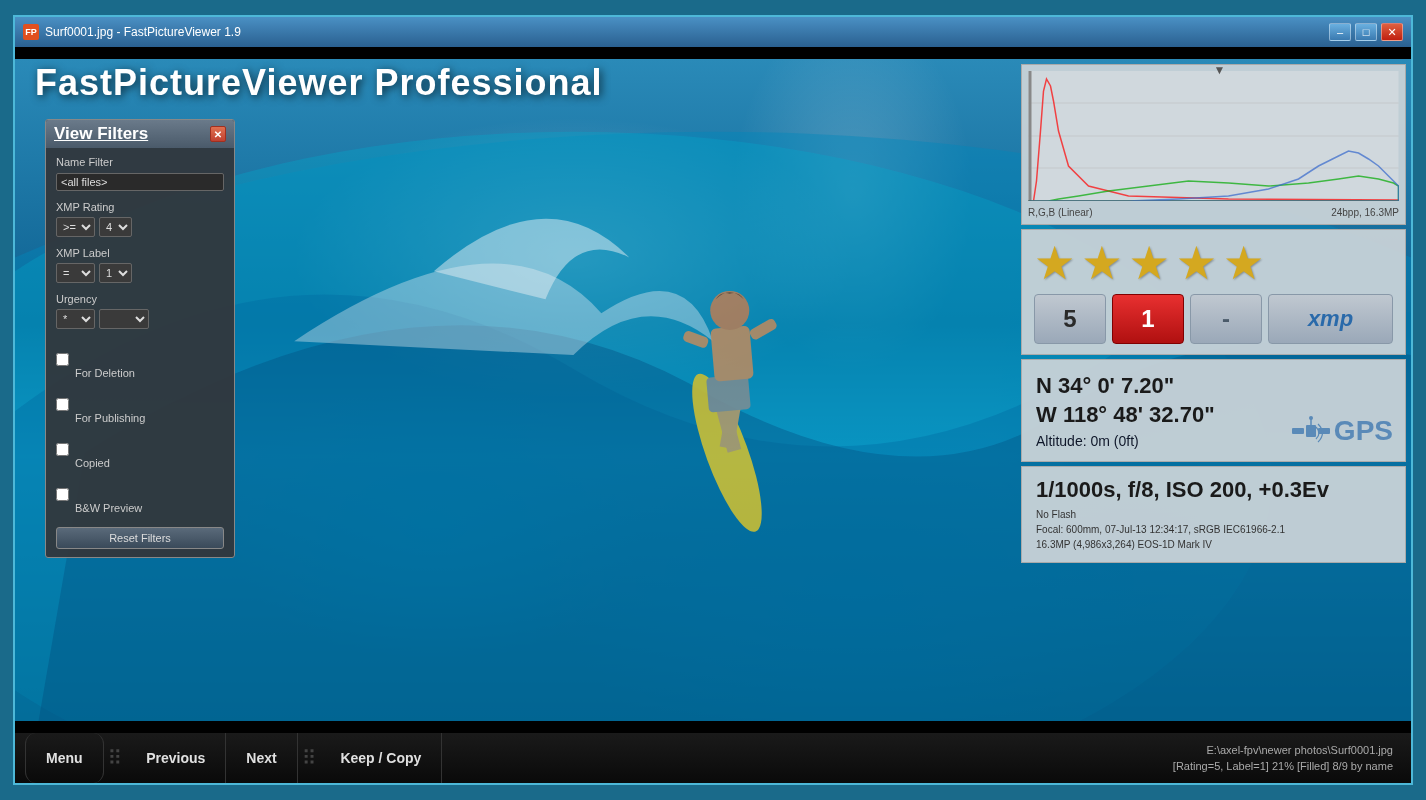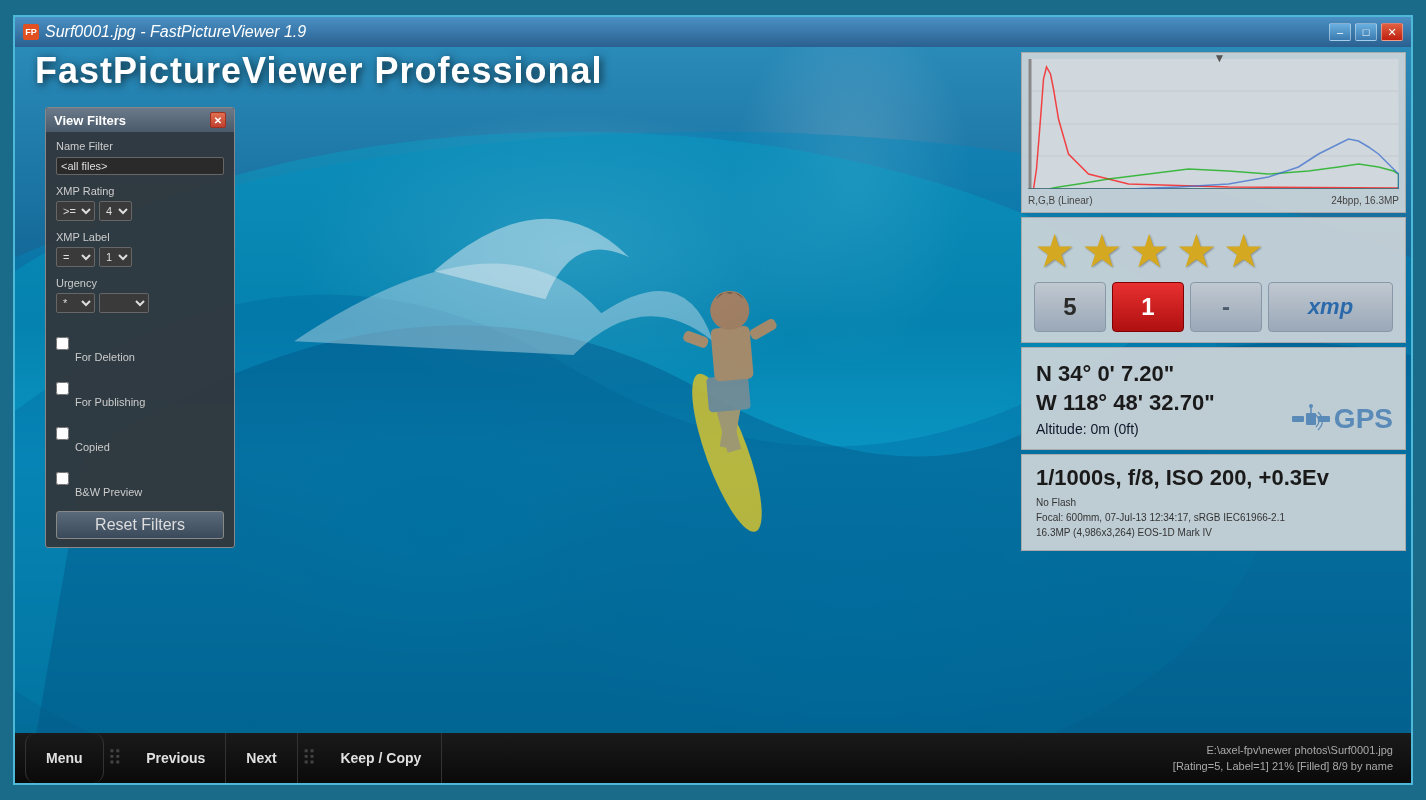--- a/index.html
+++ b/index.html
@@ -12,42 +12,42 @@
     }
     .window {
       width: 1400px;
       height: 770px;
       margin: 15px auto;
       border: 2px solid #4db8d8;
       background: #000;
       position: relative;
       display: flex;
       flex-direction: column;
+      gap: 12px;
     }
     .title-bar {
       background: linear-gradient(to bottom, #4a90c4, #2a6090);
       height: 30px;
       display: flex;
       align-items: center;
       padding: 0 8px;
       flex-shrink: 0;
     }
     .title-bar-icon {
       width: 16px; height: 16px;
       background: #e05020;
       border-radius: 2px;
       margin-right: 6px;
       display: flex; align-items: center; justify-content: center;
       font-size: 10px; color: white; font-weight: bold;
     }
     .title-bar-text {
       color: white;
-      font-size: 16px;
+      font-size: 12px;
       flex: 1;
-      font-style: italic;
     }
     .title-bar-buttons {
       display: flex; gap: 4px;
     }
     .tb-btn {
       width: 22px; height: 18px;
       border: 1px solid rgba(255,255,255,0.4);
       background: linear-gradient(to bottom, #6ab0e0, #3a7ab0);
       cursor: pointer;
       display: flex; align-items: center; justify-content: center;
@@ -105,22 +105,23 @@
     .filters-title-bar {
       background: linear-gradient(to bottom, #6a7a8a, #4a5a6a);
       padding: 4px 8px;
       display: flex;
       align-items: center;
       justify-content: space-between;
       border-radius: 2px 2px 0 0;
     }
     .filters-title {
       color: white;
-      font-size: 13px;
-      font-weight: bold;
+      font-size: 17px;
+      font-weight: bold;
+      text-decoration: underline;
     }
     .filters-close {
       width: 16px; height: 16px;
       background: linear-gradient(to bottom, #e07050, #c04030);
       border: 1px solid #a03020;
       border-radius: 2px;
       cursor: pointer;
       display: flex; align-items: center; justify-content: center;
       font-size: 10px; color: white; font-weight: bold;
     }
@@ -172,21 +173,21 @@
       color: #ccc;
       font-size: 11px;
       cursor: pointer;
       margin-top: 28px;
     }
     .reset-btn {
       width: 100%;
       background: linear-gradient(to bottom, #5a6a7a, #3a4a5a);
       border: 1px solid #888;
       color: #ddd;
-      font-size: 16px;
+      font-size: 11px;
       padding: 4px 8px;
       border-radius: 3px;
       cursor: pointer;
       margin-top: 13px;
       text-align: center;
     }
     
     .right-panel {
       position: absolute;
       top: 5px; right: 5px;

